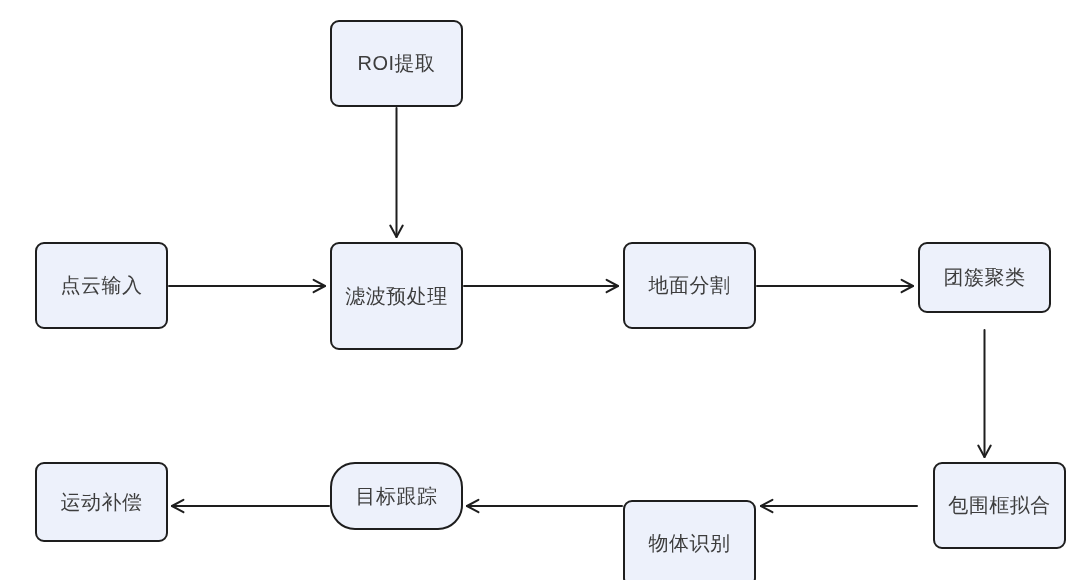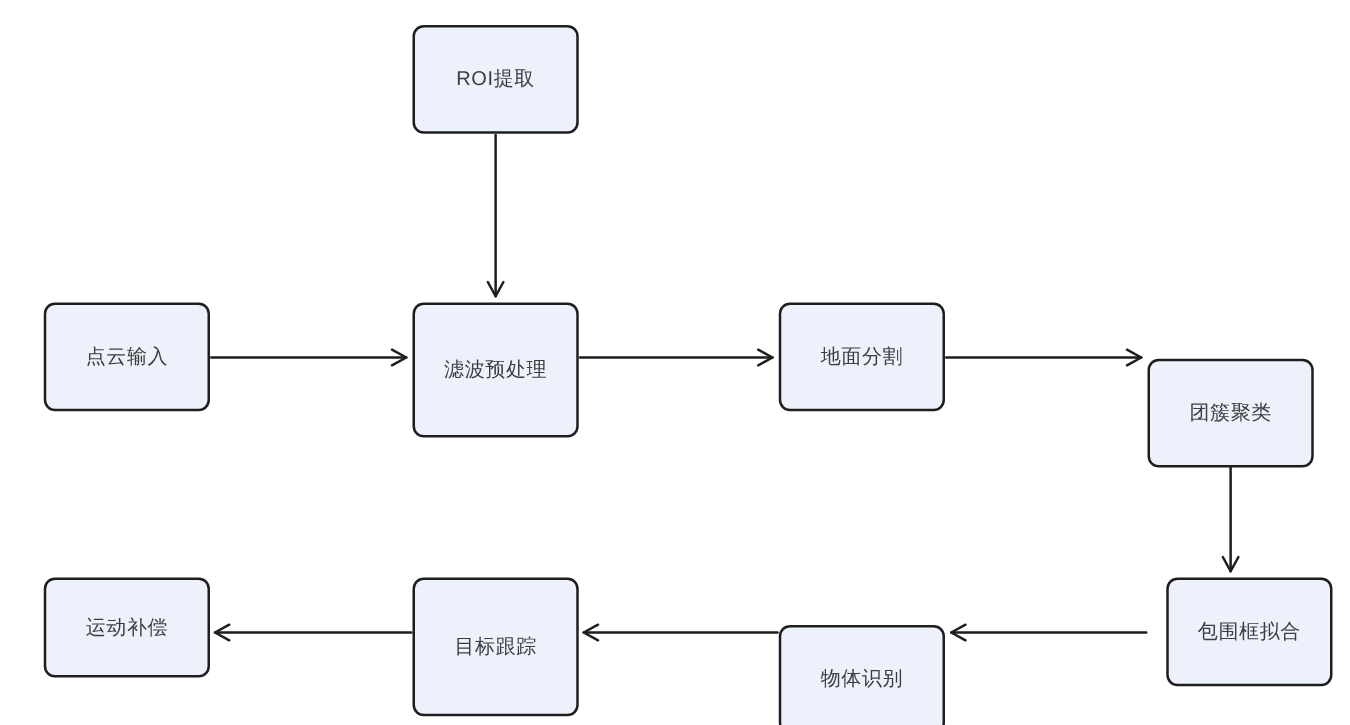--- a/index.html
+++ b/index.html
@@ -24,21 +24,21 @@
   .node {
     position: absolute;
     box-sizing: border-box;
     background: var(--node-fill, #edf1fb);
     border: 2px solid var(--node-border, #1e1e1e);
     border-radius: 9px;
     display: flex;
     align-items: center;
     justify-content: center;
     color: var(--node-text, #3d3d3d);
-    font-size: 16px;
+    font-size: 20px;
     letter-spacing: 0.5px;
     white-space: nowrap;
   }
 </style>
 </head>
 <body>
 
 <div class="canvas">
   <svg class="edges-layer" xmlns="http://www.w3.org/2000/svg" viewBox="0 0 1080 580">
       <g stroke="#1e1e1e" stroke-width="2" fill="none" stroke-linecap="round" stroke-linejoin="round">
@@ -79,28 +79,28 @@
     </div>
     <div class="node" style="left: 35px; top: 242px; width: 133px; height: 87px;">
       <span>点云输入</span>
     </div>
     <div class="node" style="left: 330px; top: 242px; width: 133px; height: 108px;">
       <span>滤波预处理</span>
     </div>
     <div class="node" style="left: 623px; top: 242px; width: 133px; height: 87px;">
       <span>地面分割</span>
     </div>
-    <div class="node" style="left: 918px; top: 242px; width: 133px; height: 87px; margin-top: 45px;">
+    <div class="node" style="left: 918px; top: 242px; width: 133px; height: 71px;">
       <span>团簇聚类</span>
     </div>
     <div class="node" style="left: 918px; top: 462px; width: 133px; height: 87px; margin-left: 15px;">
       <span>包围框拟合</span>
     </div>
     <div class="node" style="left: 623px; top: 462px; width: 133px; height: 87px; margin-top: 38px;">
       <span>物体识别</span>
     </div>
-    <div class="node" style="left: 330px; top: 462px; width: 133px; height: 111px;">
+    <div class="node" style="left: 330px; top: 462px; width: 133px; height: 68px; border-radius: 25px;">
       <span>目标跟踪</span>
     </div>
     <div class="node" style="left: 35px; top: 462px; width: 133px; height: 80px; font-family: Liberation Serif, serif;">
       <span>运动补偿</span>
     </div>
   </div>
 
 </body></html>

